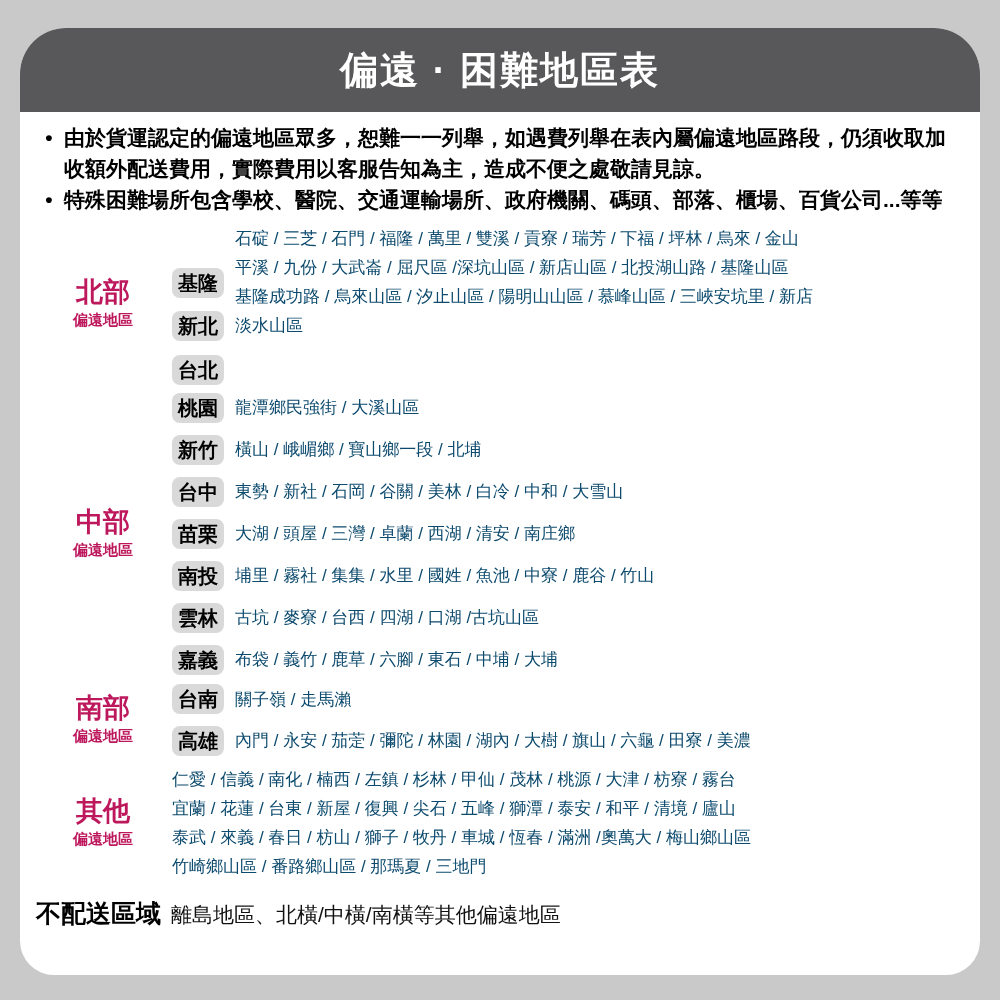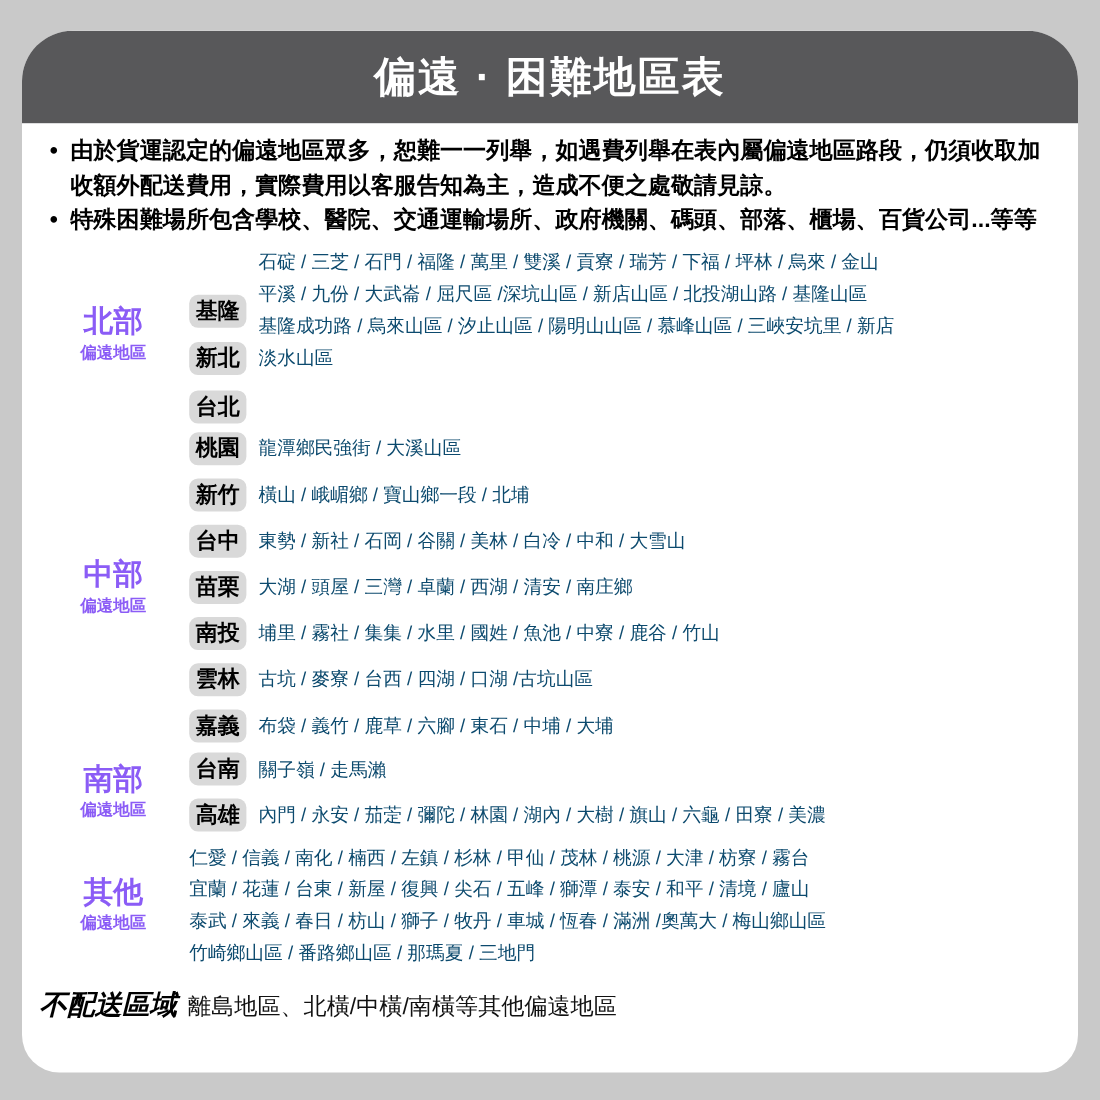--- a/index.html
+++ b/index.html
@@ -41,21 +41,21 @@
     color: #000;
   }
   .note .bullet { width: 30px; flex: none; text-align: center; }
   .note .note-text { flex: 1; }
 
   .section { display: flex; margin-top: 9px; }
   .region-head {
     width: 138px; flex: none;
     display: flex; flex-direction: column;
     justify-content: center; align-items: center;
-    color: #8b5cf6;
+    color: #be185d;
   }
   .region-name { font-size: 27px; font-weight: bold; line-height: 1.1; }
   .region-sub  { font-size: 15px; font-weight: bold; margin-top: 3px; }
 
   .rows { flex: 1; min-width: 0; display: flex; flex-direction: column; gap: 12px; }
   .row { display: flex; gap: 11px; align-items: flex-start; }
   .row.vcenter { align-items: center; }
 
   .tag {
     background: #d9d9d9;
@@ -79,21 +79,21 @@
     margin-top: 44px;
   }
   .tagcol-north .tag.t1 { grid-row: 1; align-self: center; }
   .tagcol-north .tag.t2 { grid-row: 2 / span 2; align-self: center; }
   .tagcol-north .tag.t3 { grid-row: 4; align-self: center; }
 
   .footer {
     display: flex; align-items: baseline; gap: 10px;
     margin-top: 16px; padding-left: 2px;
   }
-  .footer-label { font-size: 25px; font-weight: bold; color: #000; white-space: nowrap; font-style: italic; }
+  .footer-label { font-size: 25px; font-weight: bold; color: #000; white-space: nowrap; }
   .footer-text  { font-size: 21px; color: #111; }
 </style>
 </head>
 <body>
 
 <div class="card">
 
   <div class="card-header">
     <div class="page-title">偏遠 · 困難地區表</div>
   </div>

